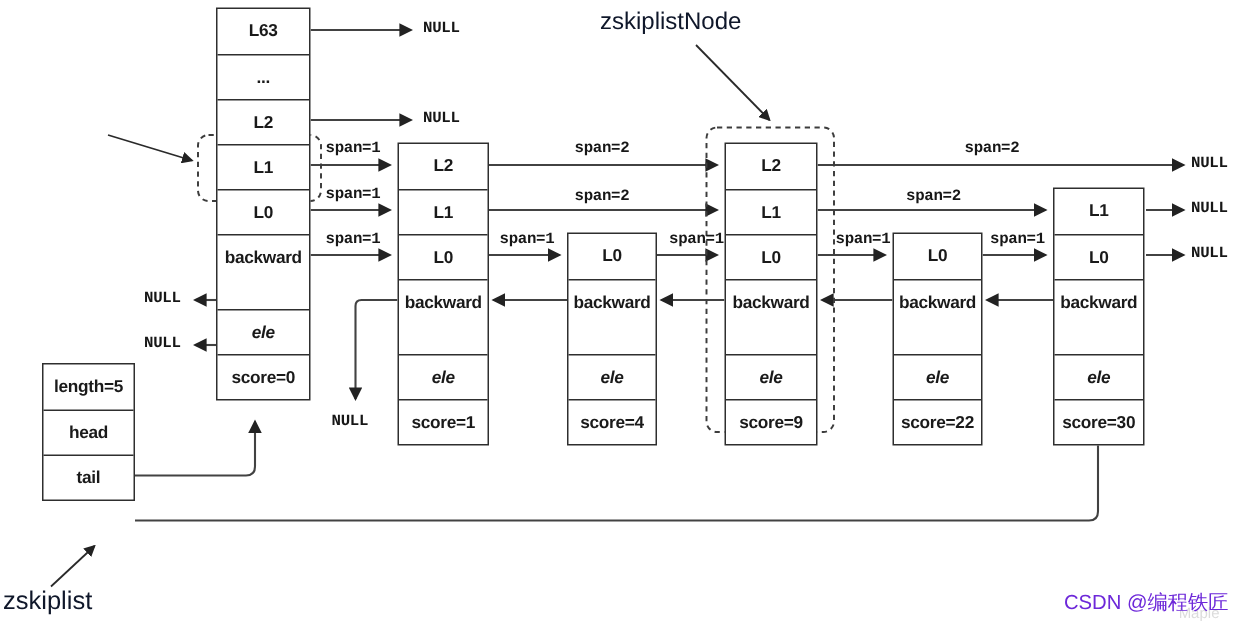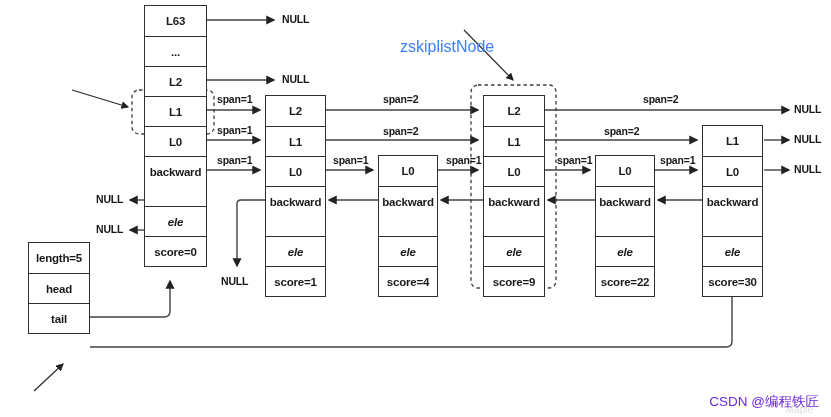--- a/index.html
+++ b/index.html
@@ -12,24 +12,24 @@
     position:absolute;box-sizing:border-box;border:1.6px solid #2e2e2e;background:#fff;
   }
   .cell{
     box-sizing:border-box;height:30px;display:flex;align-items:center;justify-content:center;
     font-size:11.5px;font-weight:bold;letter-spacing:-0.2px;white-space:nowrap;
   }
   .cell + .cell{border-top:1.6px solid #2e2e2e;}
   .cell.italic{font-style:italic;margin-top:20px;}
   .floating{
     position:absolute;font-size:10.5px;font-weight:bold;letter-spacing:-0.2px;
-    white-space:nowrap;color:#171717;
+    white-space:nowrap;color:#171717;font-family:Liberation Mono, monospace;
   }
   .big-label{
-    position:absolute;font-size:16px;font-weight:400;color:#3b82f6;white-space:nowrap;margin-top:32px;
+    position:absolute;font-size:16px;font-weight:400;color:#0f172a;white-space:nowrap;
   }
   .watermark{
     position:absolute;right:12px;bottom:6px;font-size:13.5px;color:#6d28d9;white-space:nowrap;
   }
   .watermark-echo{
     position:absolute;right:18px;bottom:2px;font-size:10px;color:#dcdcdc;white-space:nowrap;
   }
 </style>
 </head>
 <body>

